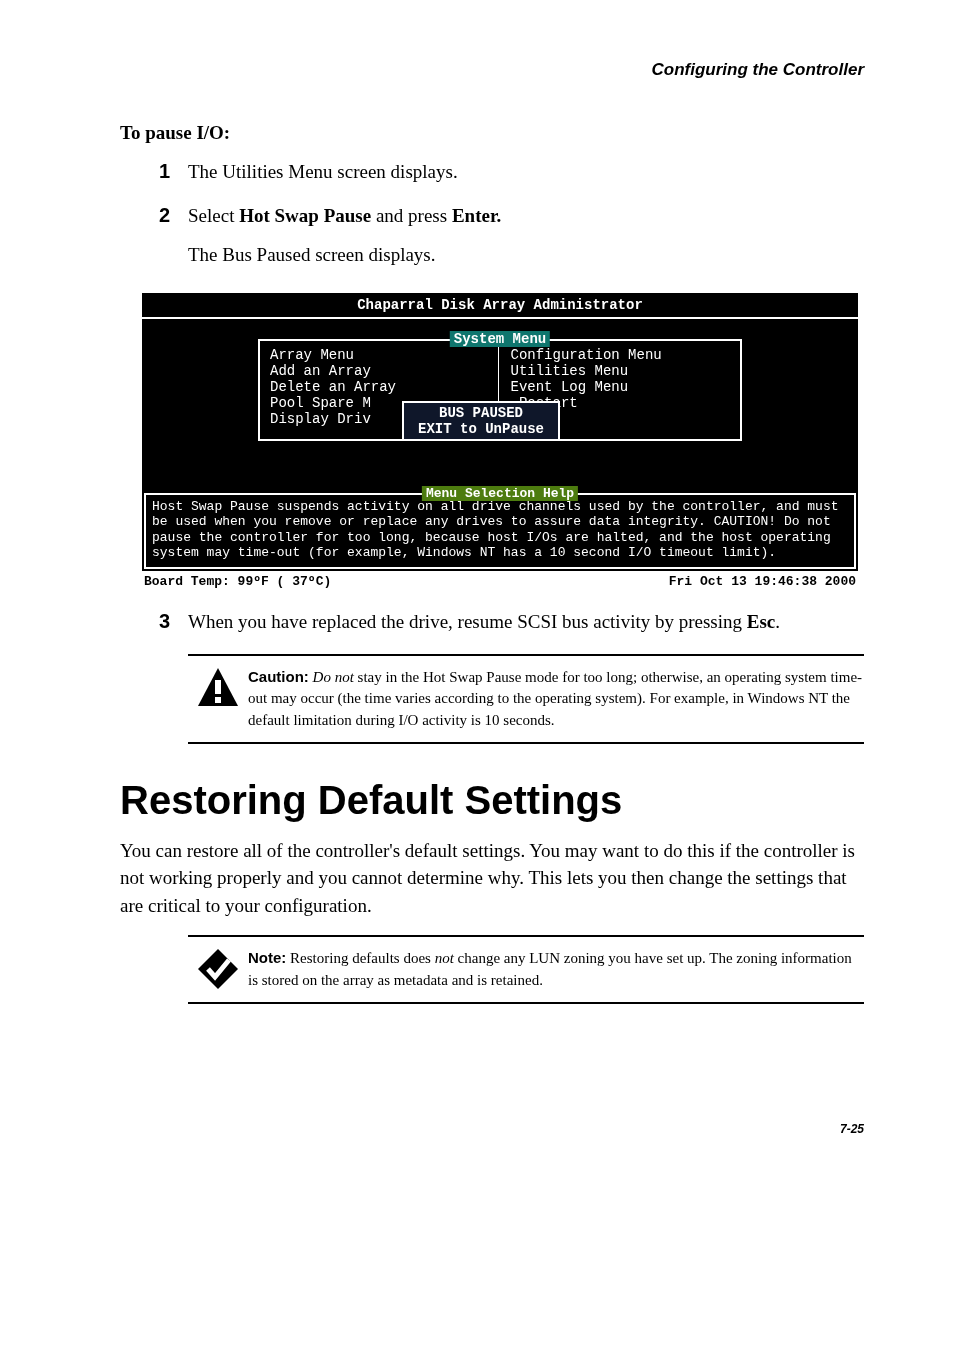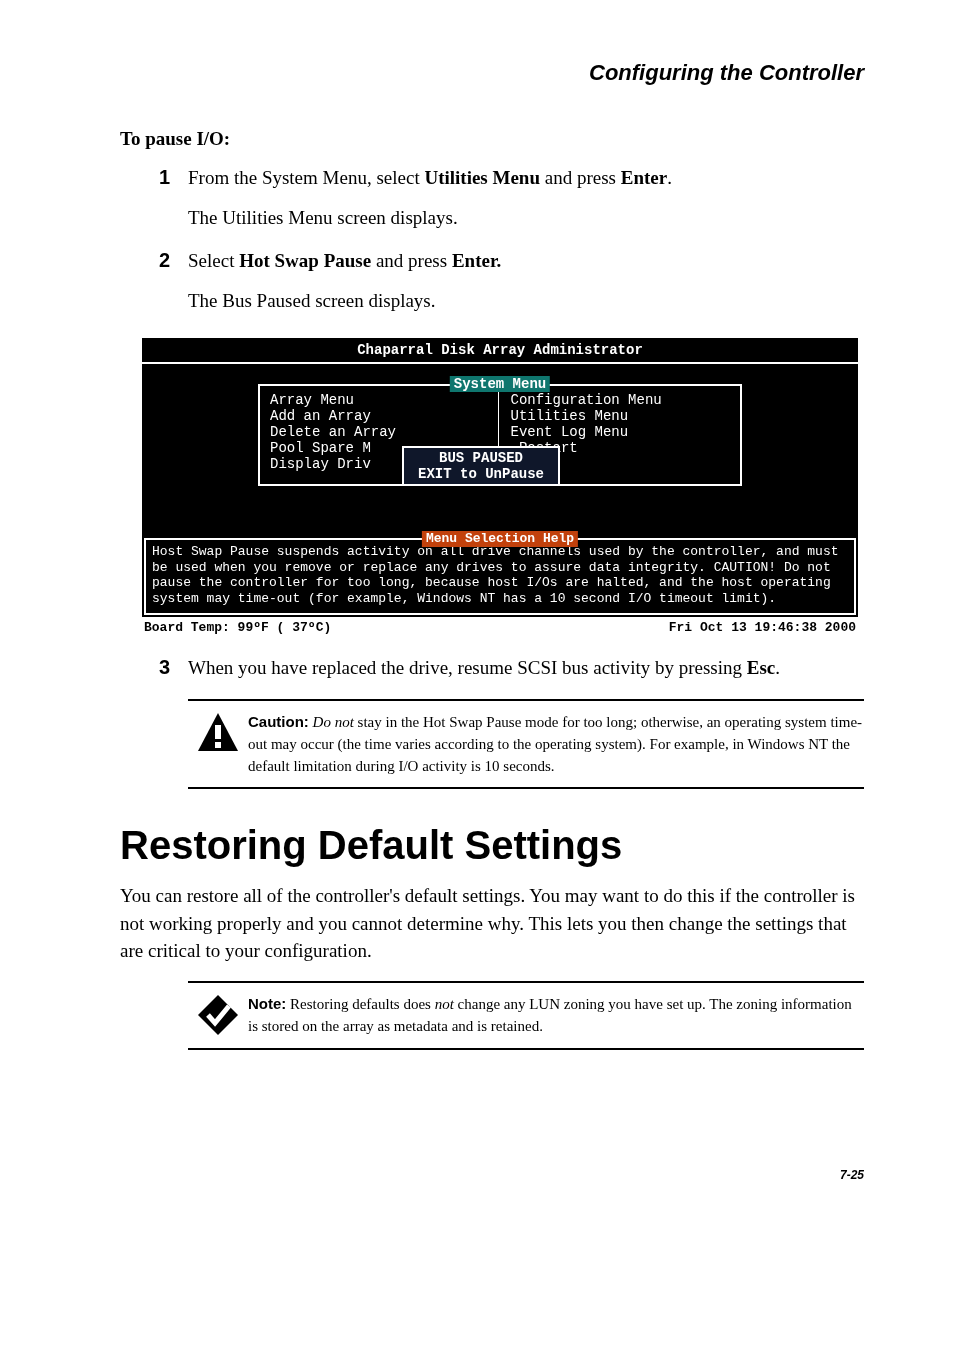--- a/index.html
+++ b/index.html
@@ -12,21 +12,21 @@
   }
   .page {
     box-sizing: border-box;
     padding: 60px 90px 40px 120px;
   }
   .header-area {
     text-align: right;
     font-family: Arial, Helvetica, sans-serif;
     font-weight: bold;
     font-style: italic;
-    font-size: 22px;
+    font-size: 17px;
     margin-bottom: 42px;
   }
   .intro-heading {
     font-weight: bold;
     font-size: 19px;
     margin-bottom: 14px;
   }
   ol.steps {
     list-style: none;
     padding: 0;
@@ -123,21 +123,21 @@
     padding: 4px 6px 6px 6px;
     position: relative;
     font-size: 13px;
     line-height: 1.2;
   }
   .help-title {
     position:absolute;
     top:-9px;
     left:50%;
     transform:translateX(-50%);
-    background:#c2410c;
+    background:#4d7c0f;
     padding:0 4px;
     font-weight:bold;
   }
   .status-bar {
     display:flex;
     justify-content:space-between;
     background:#fff;
     color:#000;
     font-weight:bold;
     padding:1px 4px;
@@ -187,23 +187,20 @@
 <div class="page">
 
   <div class="header-area">Configuring the Controller</div>
 
   <div class="intro-heading">To pause I/O:</div>
 
   <ol class="steps">
     <li>
       <div class="step-num">1</div>
       <div class="step-body">
-        <p>
-          <span>From the System Menu, select </span><span class="bold">Utilities Menu</span><span> and press </span><span class="bold">Enter</span><span>.</span>
-        </p>
         <p>The Utilities Menu screen displays.</p>
       </div>
     </li>
 
     <li>
       <div class="step-num">2</div>
       <div class="step-body">
         <p>
           <span>Select </span><span class="bold">Hot Swap Pause</span><span> and press </span><span class="bold">Enter.</span><span></span>
         </p>

